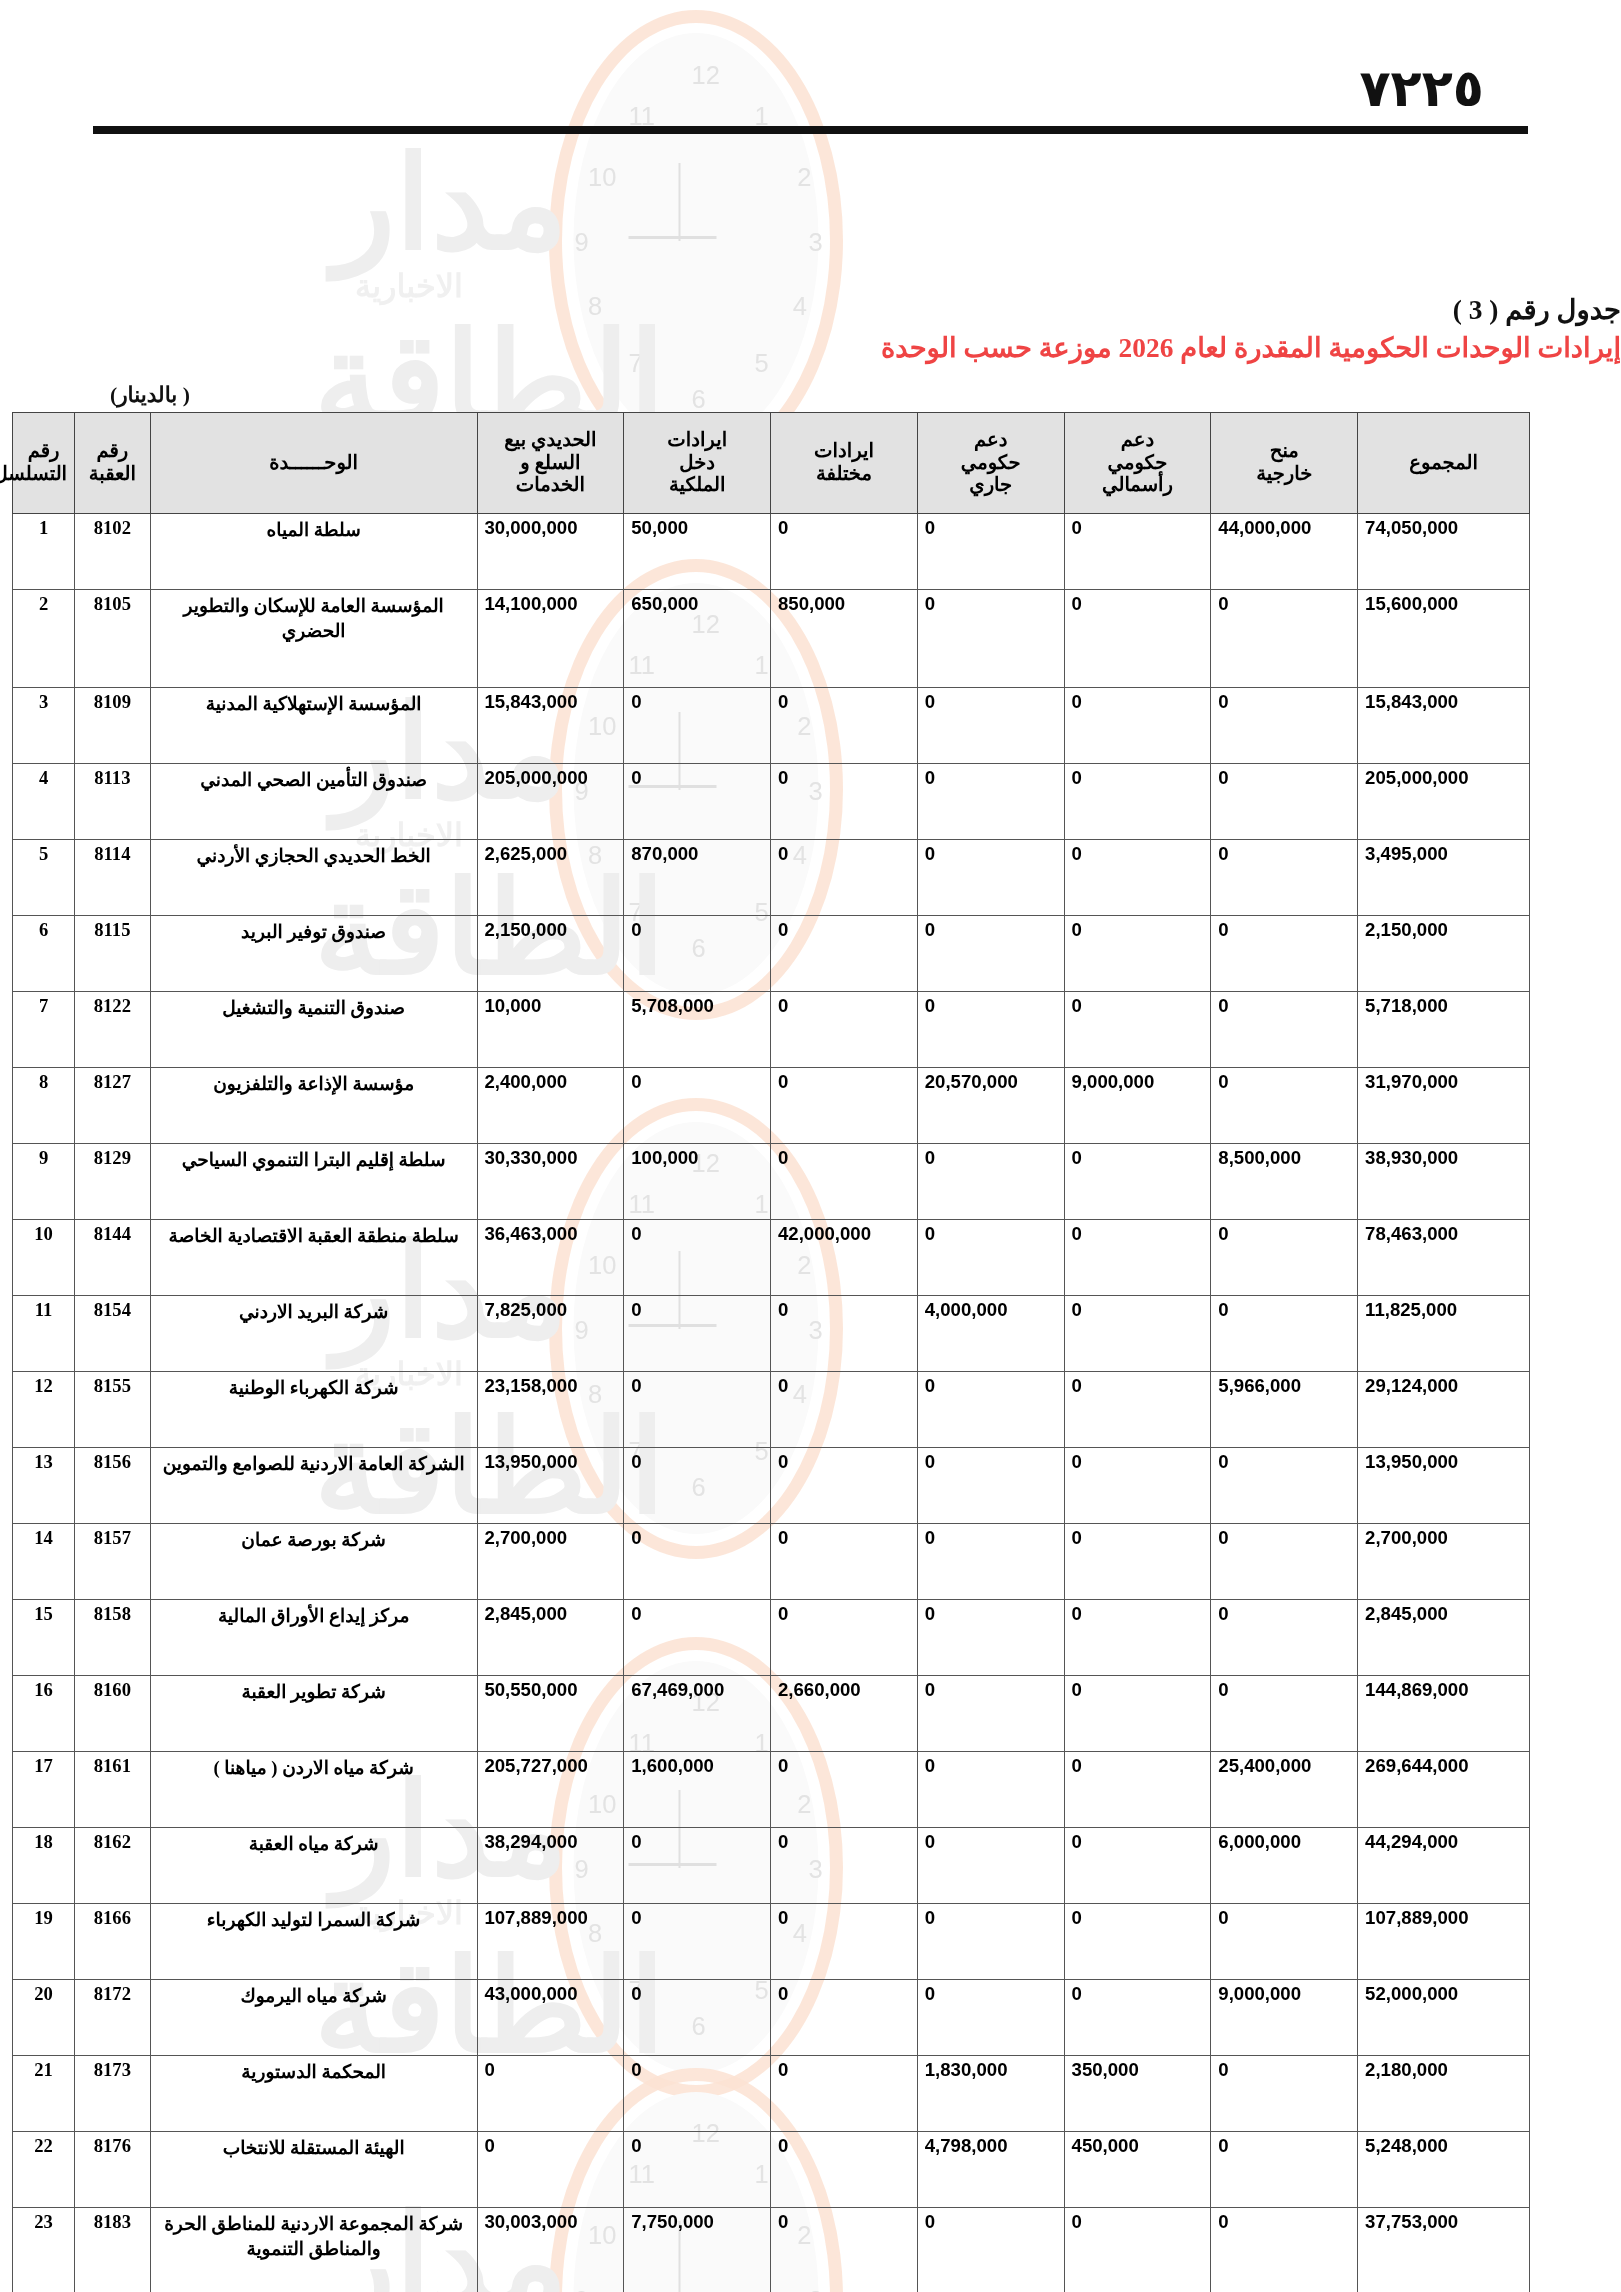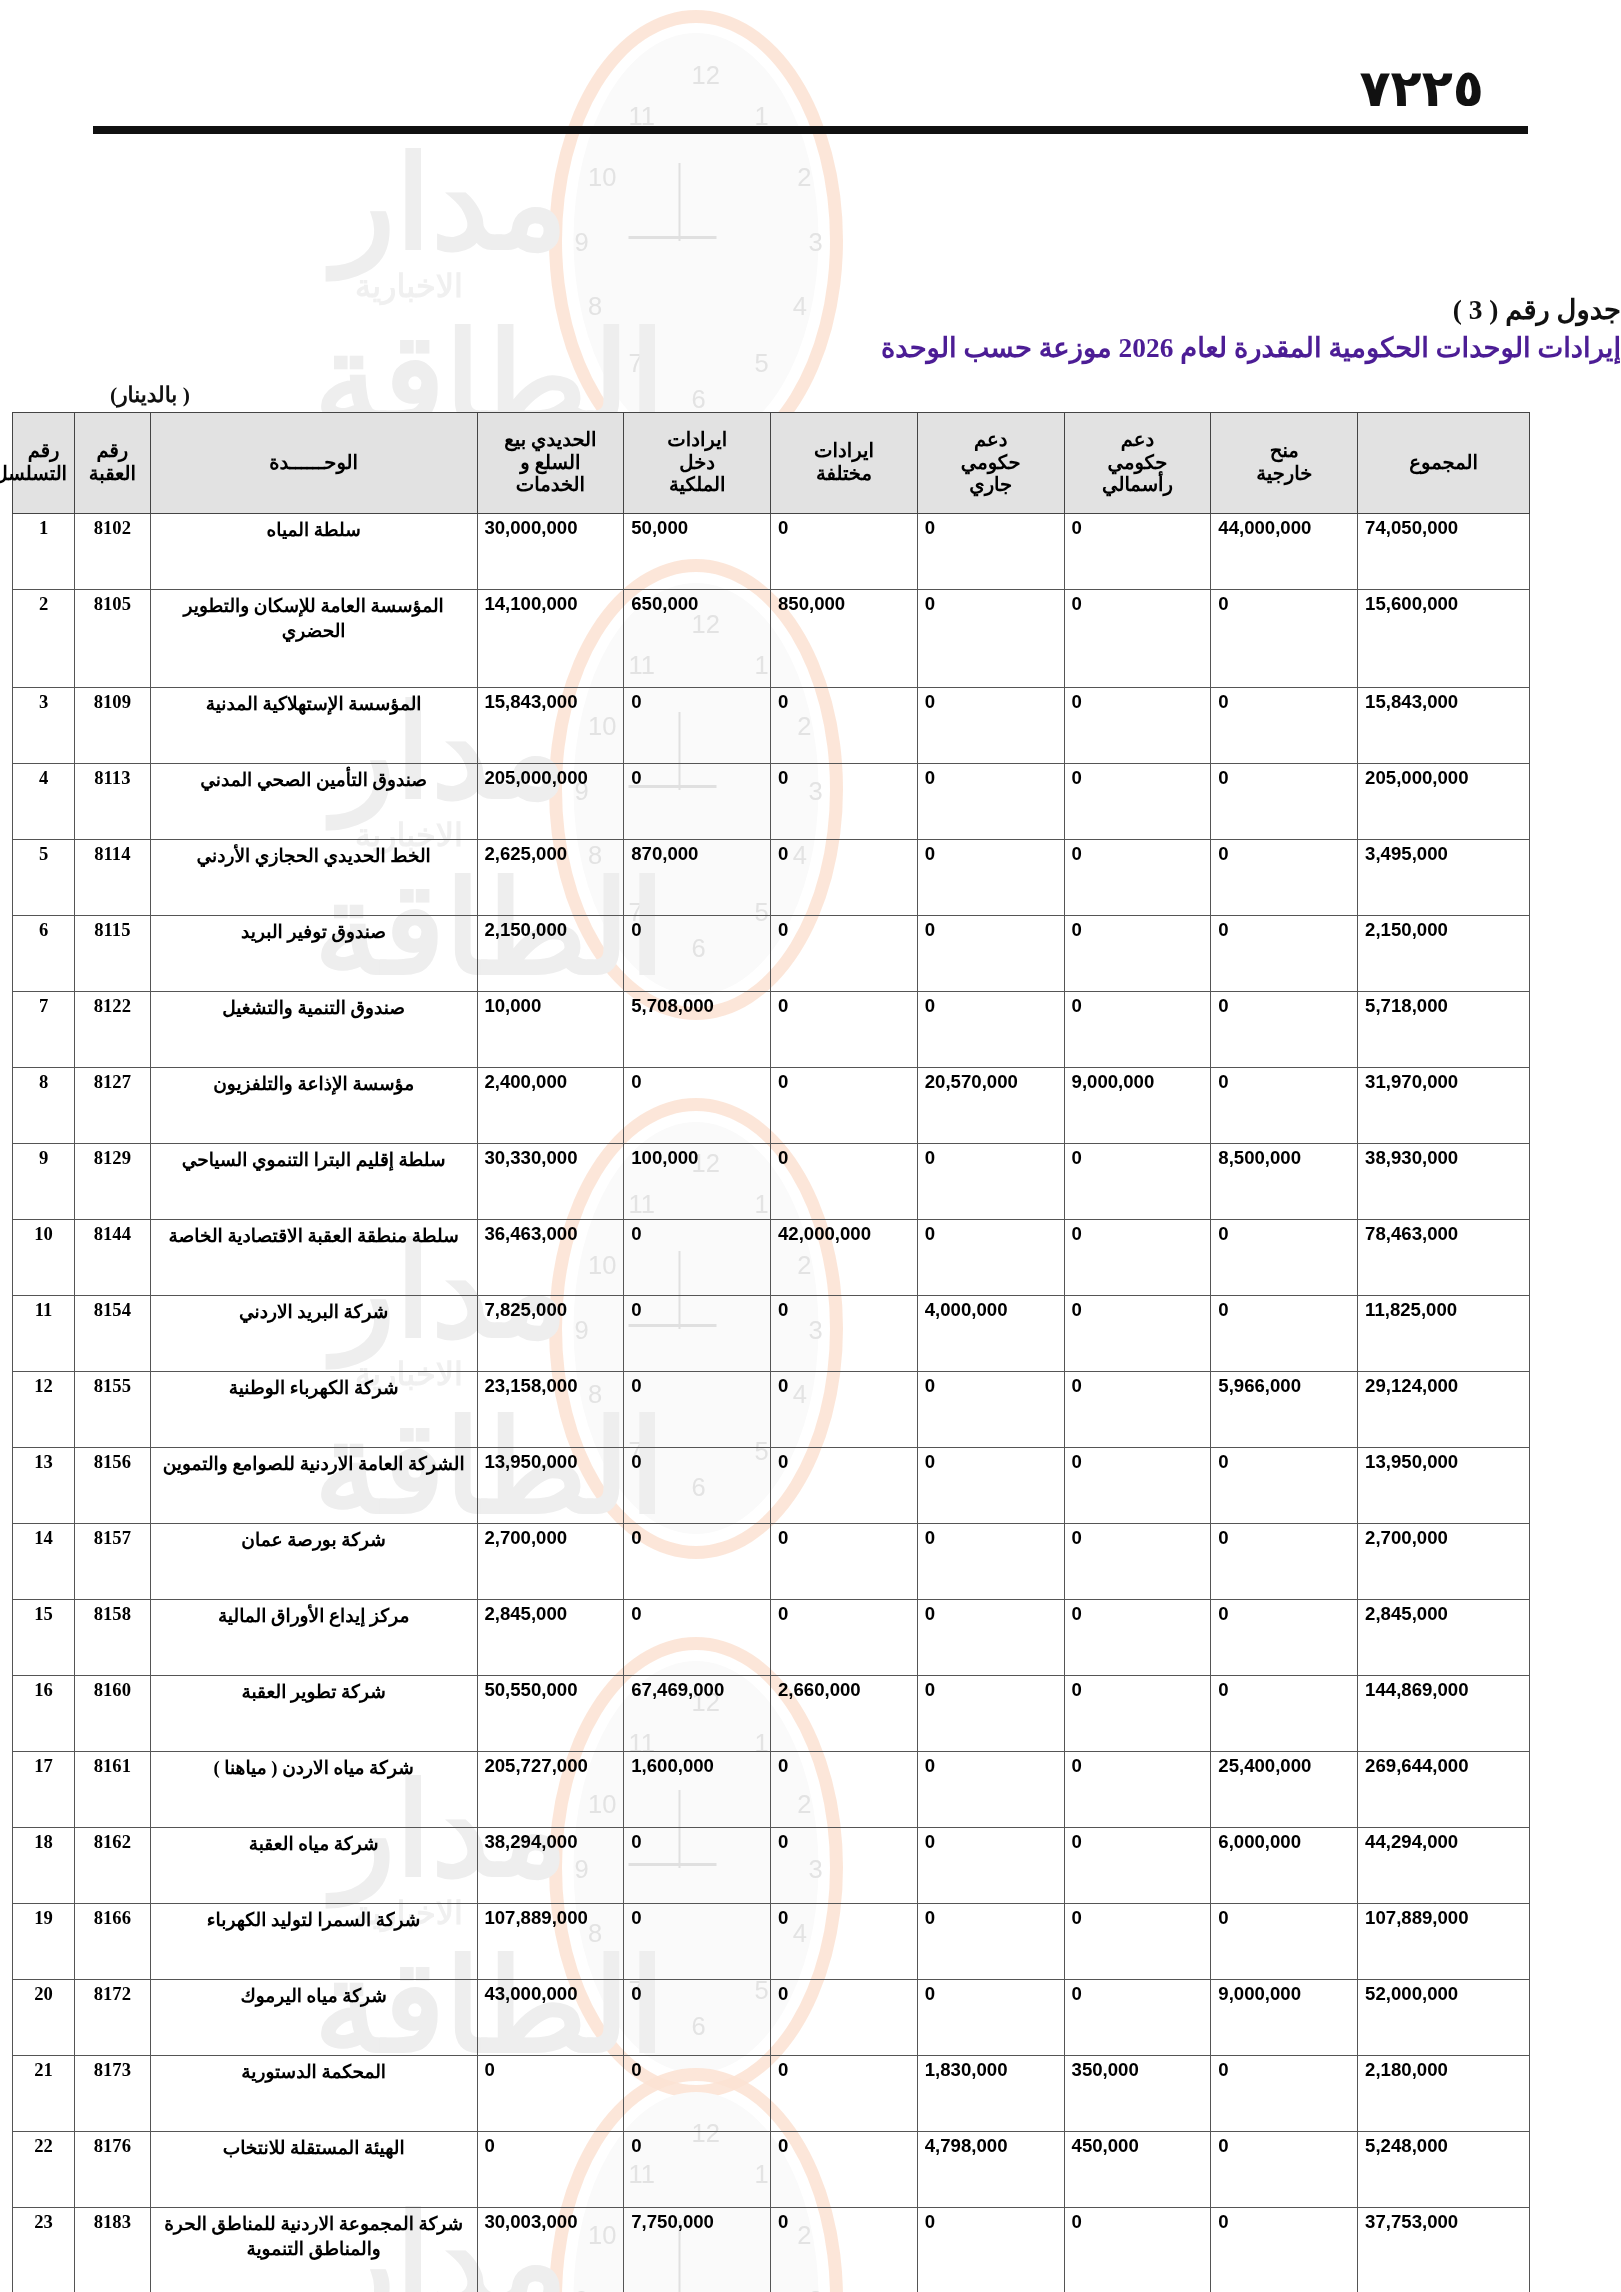--- a/index.html
+++ b/index.html
@@ -130,21 +130,21 @@
   }
   .t-main {
     font-size: 27.4px;
     font-weight: bold;
     color: #111;
     margin-bottom: 5.9px;
   }
   .t-sub {
     font-size: 27.4px;
     font-weight: bold;
-    color: #4c1d95;
+    color: #ef4444;
   }
   .currency-note {
     position: absolute;
     left: 110px;
     top: 382px;
     font-size: 21.6px;
     font-weight: bold;
     color: #111;
     z-index: 3;
   }

